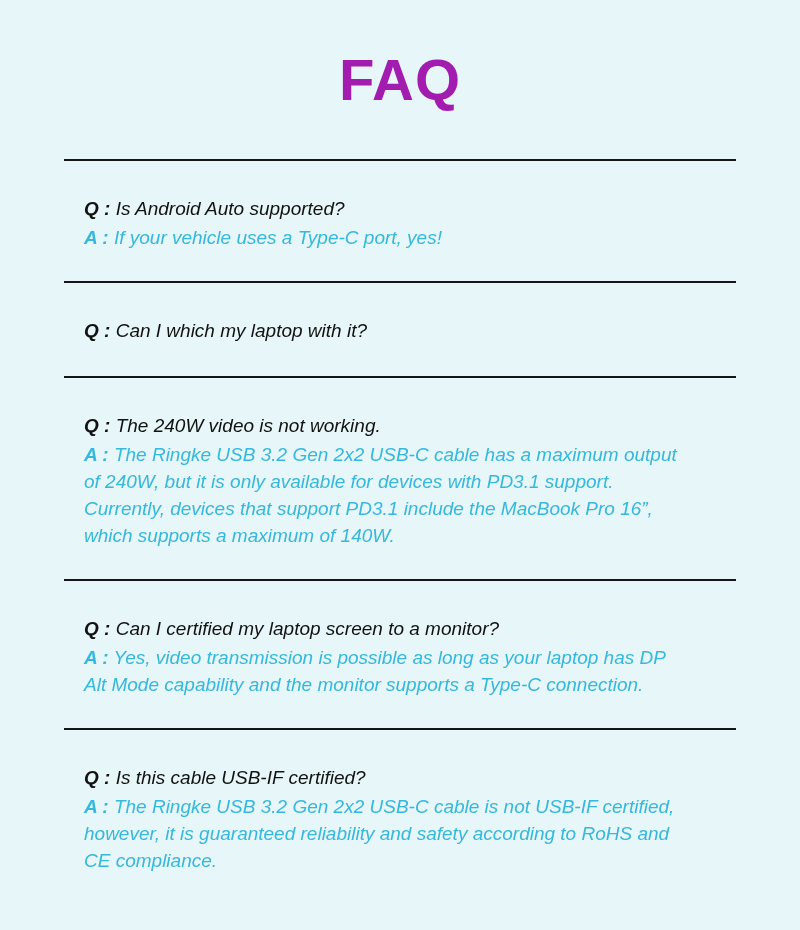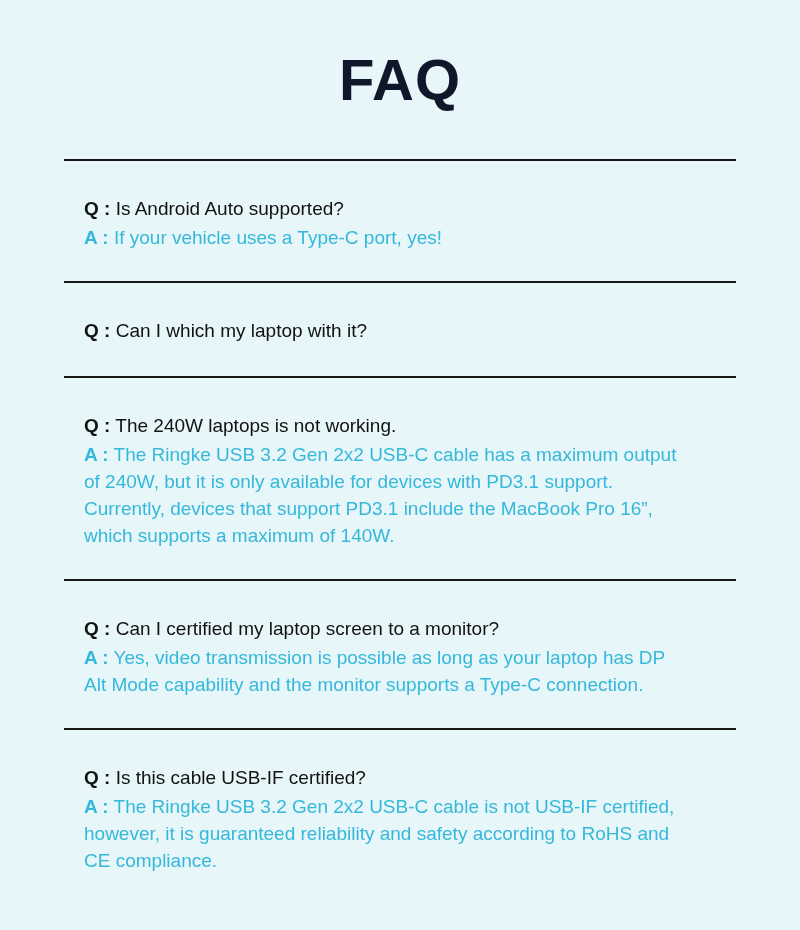--- a/index.html
+++ b/index.html
@@ -13,36 +13,37 @@
     height: 930px;
     background: #e7f6f8;
     box-sizing: border-box;
     overflow: hidden;
   }
   .page-title {
     text-align: center;
     font-size: 58px;
     font-weight: 800;
     letter-spacing: 1px;
-    color: #0f172a;
+    color: #a21caf;
     margin: 0;
     padding-top: 46px;
     padding-bottom: 46px;
   }
   .content {
     width: 672px;
     margin: 0 auto;
   }
   hr.divider {
     border: none;
     border-top: 2px solid #161616;
     margin: 0;
   }
   .faq-item-content {
     padding: 34px 18px 30px 20px;
+    font-style: italic;
   }
   p.question, p.answer {
     margin: 0;
     font-size: 19px;
     line-height: 27px;
     max-width: 606px;
   }
   p.question {
     color: #121212;
     margin-bottom: 2px;
@@ -78,21 +79,21 @@
 
   <div class="faq-item">
     <div class="faq-item-content">
       <p class="question"><span class="q-label">Q :</span><span> </span><span class="q-text">Can I which my laptop with it?</span></p>
     </div>
     <hr class="divider">
   </div>
 
   <div class="faq-item">
     <div class="faq-item-content">
-      <p class="question"><span class="q-label">Q :</span><span> </span><span class="q-text">The 240W laptops is not working.</span></p>
+      <p class="question"><span class="q-label">Q :</span><span> </span><span class="q-text">The 240W video is not working.</span></p>
       <p class="answer"><span class="a-label">A :</span><span> </span><span class="a-text">The Ringke USB 3.2 Gen 2x2 USB-C cable has a maximum output of 240W, but it is only available for devices with PD3.1 support. Currently, devices that support PD3.1 include the MacBook Pro 16”, which supports a maximum of 140W.</span></p>
     </div>
     <hr class="divider">
   </div>
 
   <div class="faq-item">
     <div class="faq-item-content">
       <p class="question"><span class="q-label">Q :</span><span> </span><span class="q-text">Can I certified my laptop screen to a monitor?</span></p>
       <p class="answer"><span class="a-label">A :</span><span> </span><span class="a-text">Yes, video transmission is possible as long as your laptop has DP Alt Mode capability and the monitor supports a Type-C connection.</span></p>
     </div>

